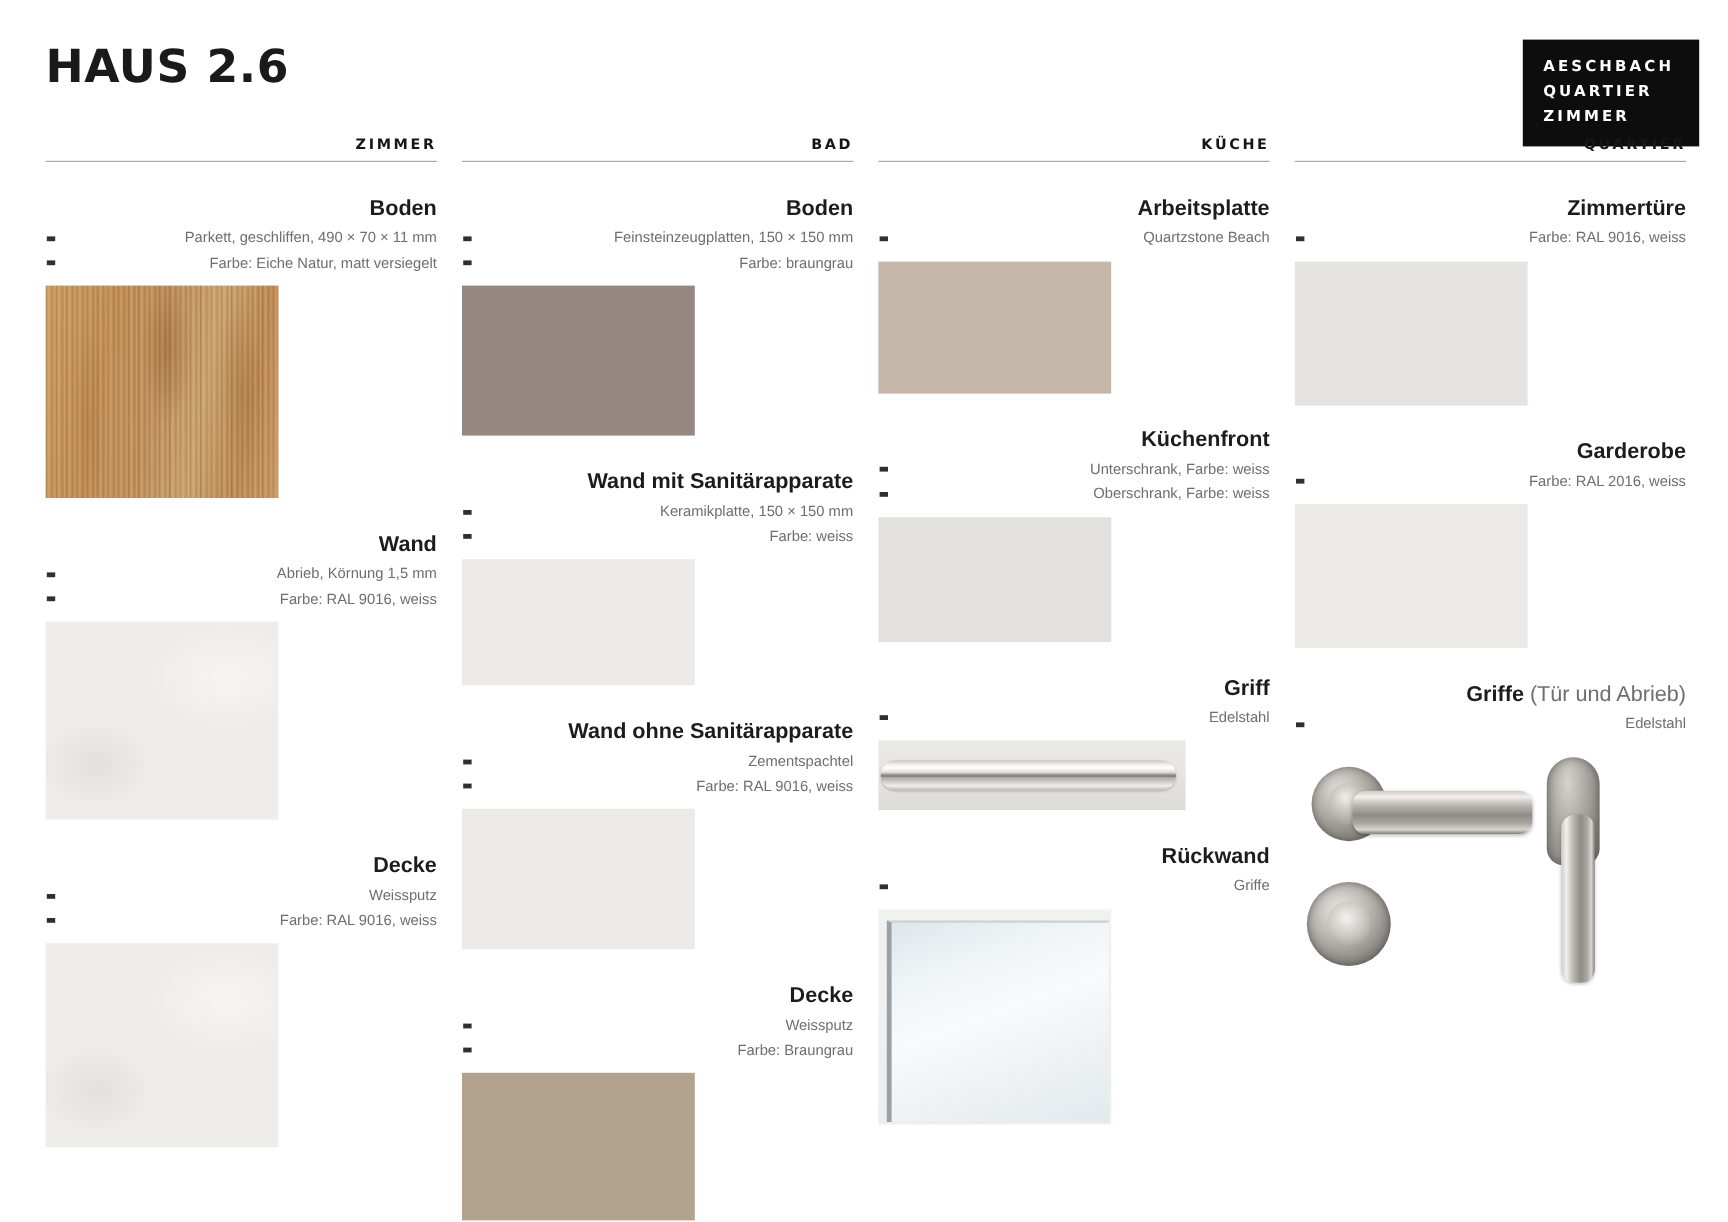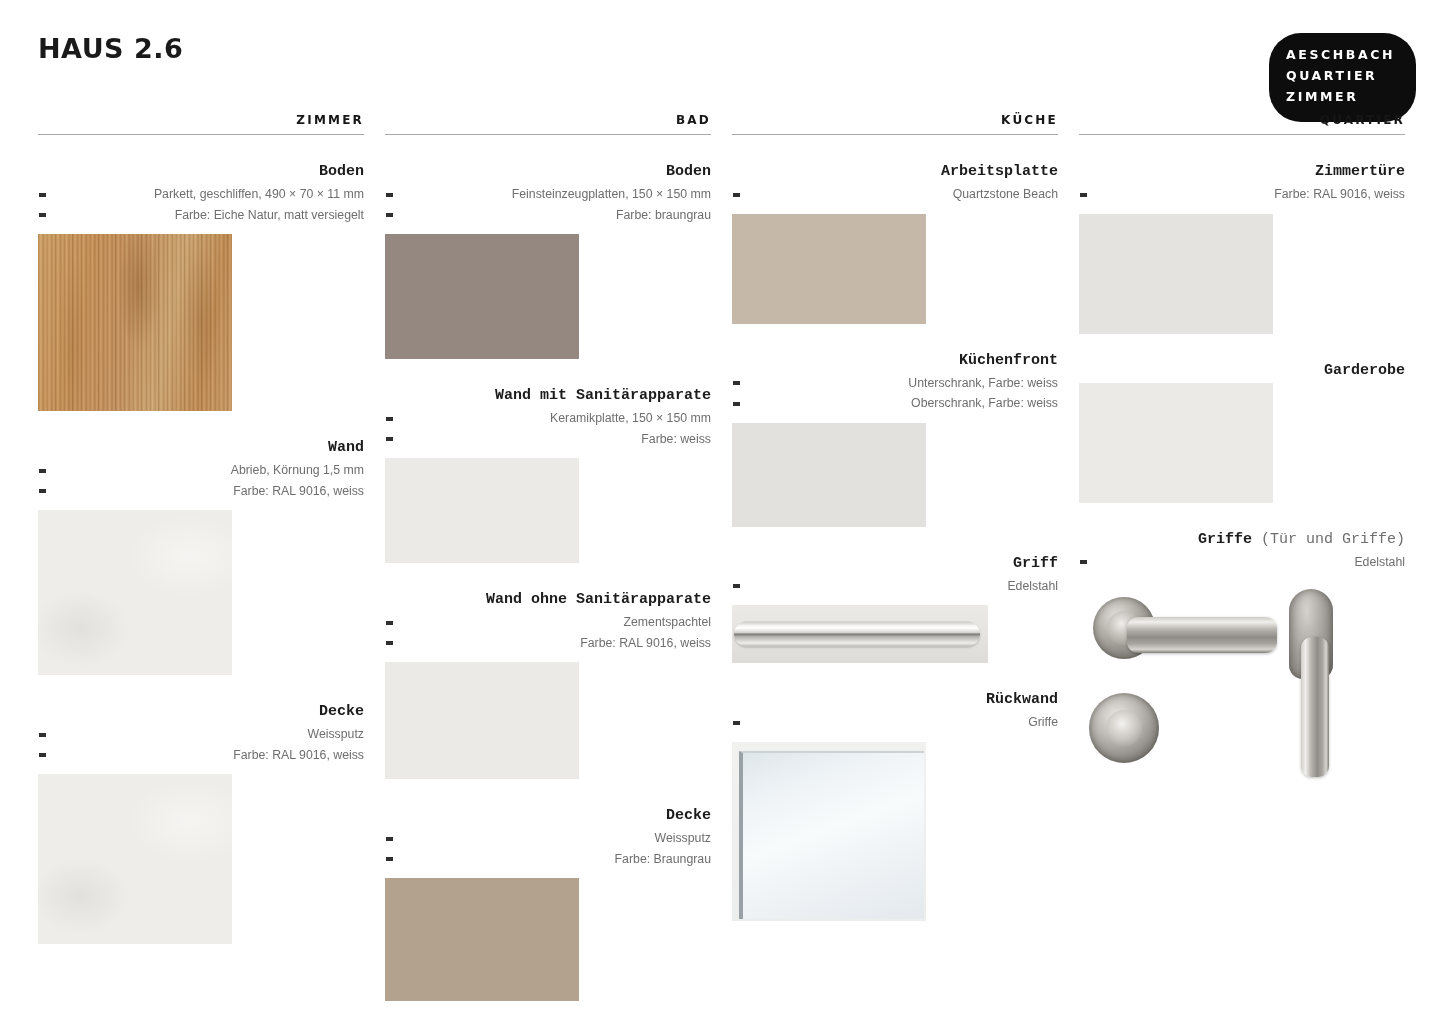--- a/index.html
+++ b/index.html
@@ -12,39 +12,38 @@
     font-family: "Liberation Sans", "DejaVu Sans", sans-serif;
     color: #3b3b3b;
     position: relative;
     overflow: hidden;
   }
 
   
   .page-title {
     position: absolute;
     left: 38px; top: 33px;
-    font-size: 27px;
+    font-size: 38px;
     font-weight: bold;
     letter-spacing: 0.5px;
     color: #1a1a1a;
     font-family: "DejaVu Sans", sans-serif;
   }
   .logo {
     position: absolute;
     right: 24px; top: 33px;
     width: 147px; height: 89px;
     background: #0d0d0d;
     color: #ffffff;
     padding: 11px 0 0 17px;
     font-size: 12.5px;
     font-weight: bold;
     letter-spacing: 2.6px;
     line-height: 21px;
     font-family: "DejaVu Sans", sans-serif;
-    border-radius: 32px;
   }
   .logo div { white-space: nowrap; }
 
   
   .columns {
     position: absolute;
     left: 0; top: 113px;
     width: 1440px;
   }
   .col {
@@ -67,25 +66,25 @@
     font-family: "DejaVu Sans", sans-serif;
   }
   .col-rule {
     height: 1px;
     background: #a8a8a8;
     margin-bottom: 17px;
   }
 
   .group { margin-bottom: 0; }
   .group-title {
-    font-size: 15px;
+    font-size: 18px;
     font-weight: bold;
     color: #1c1c1c;
     margin-bottom: 4px;
-    font-family: Liberation Mono, monospace;
+    font-family: Liberation Sans, sans-serif;
     margin-top: 28px;
   }
   .group-title .sub {
     font-weight: normal;
     color: #6e6e6e;
   }
   ul.specs {
     list-style: none;
     margin: 0 0 9px 0;
     padding: 0;
@@ -351,24 +350,27 @@
       <div class="col-rule"></div>
       <div class="group">
         <div class="group-title"><span>Zimmertüre</span></div>
         <ul class="specs">
           <li><span class="bullet"></span><span>Farbe: RAL 9016, weiss</span></li>
         </ul>
         <div class="swatch sw-solid" style="width: 194px; height: 120px; background: rgb(228, 227, 223);"></div>
       </div>
       <div class="group">
         <div class="group-title"><span>Garderobe</span></div>
+        <ul class="specs">
+          <li><span class="bullet"></span><span>Farbe: RAL 2016, weiss</span></li>
+        </ul>
         <div class="swatch sw-solid" style="width: 194px; height: 120px; background: rgb(236, 234, 230);"></div>
       </div>
       <div class="group">
-        <div class="group-title"><span>Griffe</span><span class="sub"> (Tür und Griffe)</span></div>
+        <div class="group-title"><span>Griffe</span><span class="sub"> (Tür und Abrieb)</span></div>
         <ul class="specs">
           <li><span class="bullet"></span><span>Edelstahl</span></li>
         </ul>
         <div class="swatch sw-doorset" style="width: 280px; height: 215px;">
           <div class="metal-rosette" style="left:14px;top:16px;width:62px;height:62px;"></div>
           <div class="lever" style="left:48px;top:36px;width:150px;height:36px;"></div>
           <div class="knob" style="left:10px;top:112px;width:70px;height:70px;"></div>
           <div class="win-plate" style="left:210px;top:8px;width:44px;height:90px;"></div>
           <div class="lever-v" style="left:222px;top:56px;width:28px;height:140px;"></div>
         </div>

